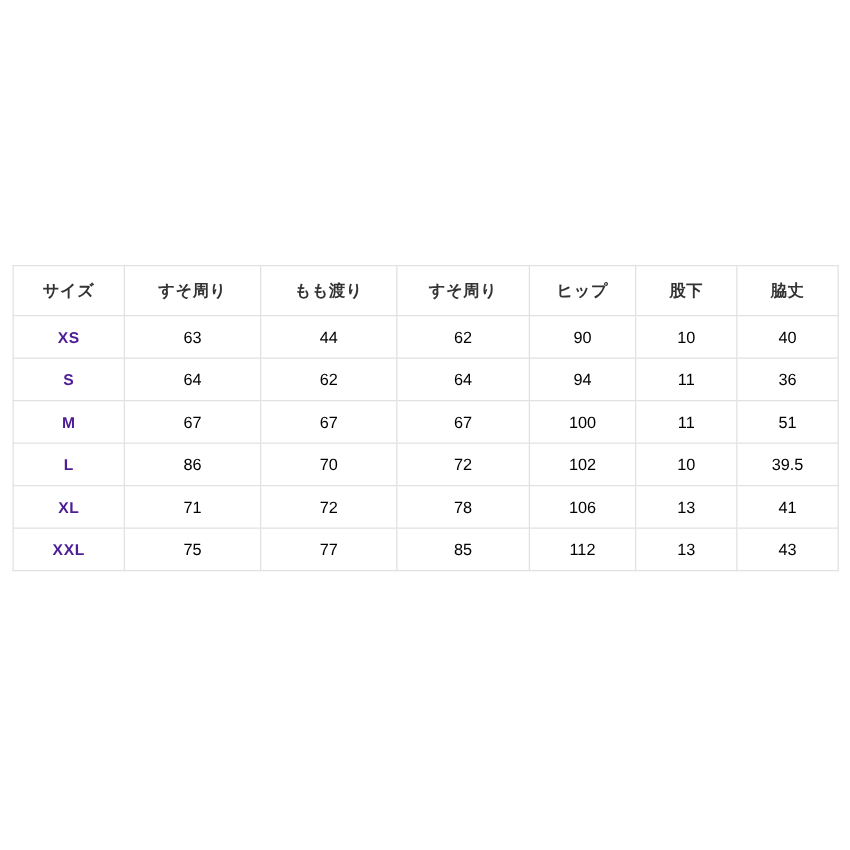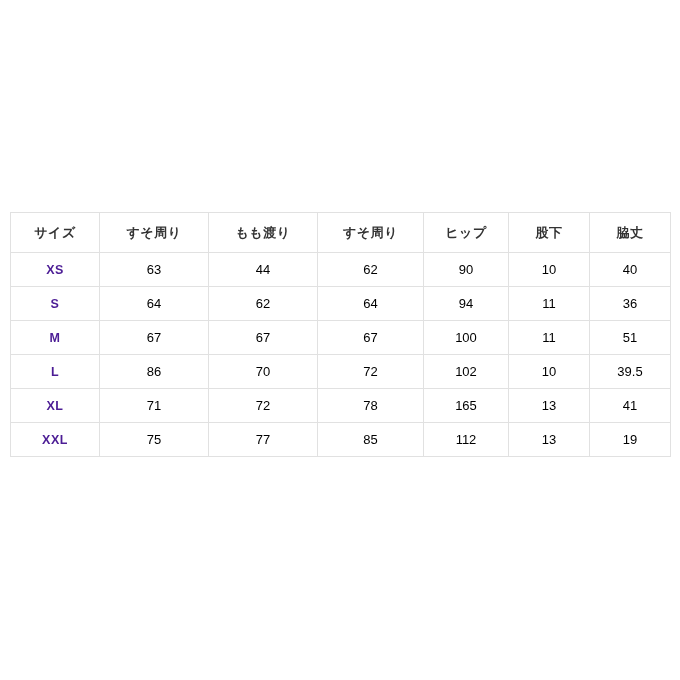--- a/index.html
+++ b/index.html
@@ -124,29 +124,29 @@
           <td>72</td>
           <td>102</td>
           <td>10</td>
           <td>39.5</td>
         </tr>
         <tr>
           <td class="size-cell">XL</td>
           <td>71</td>
           <td>72</td>
           <td>78</td>
-          <td>165</td>
+          <td>106</td>
           <td>13</td>
           <td>41</td>
         </tr>
         <tr>
           <td class="size-cell">XXL</td>
           <td>75</td>
           <td>77</td>
           <td>85</td>
           <td>112</td>
           <td>13</td>
-          <td>19</td>
+          <td>43</td>
         </tr>
       </tbody>
     </table>
   </div>
 </div>
 
 </body></html>

